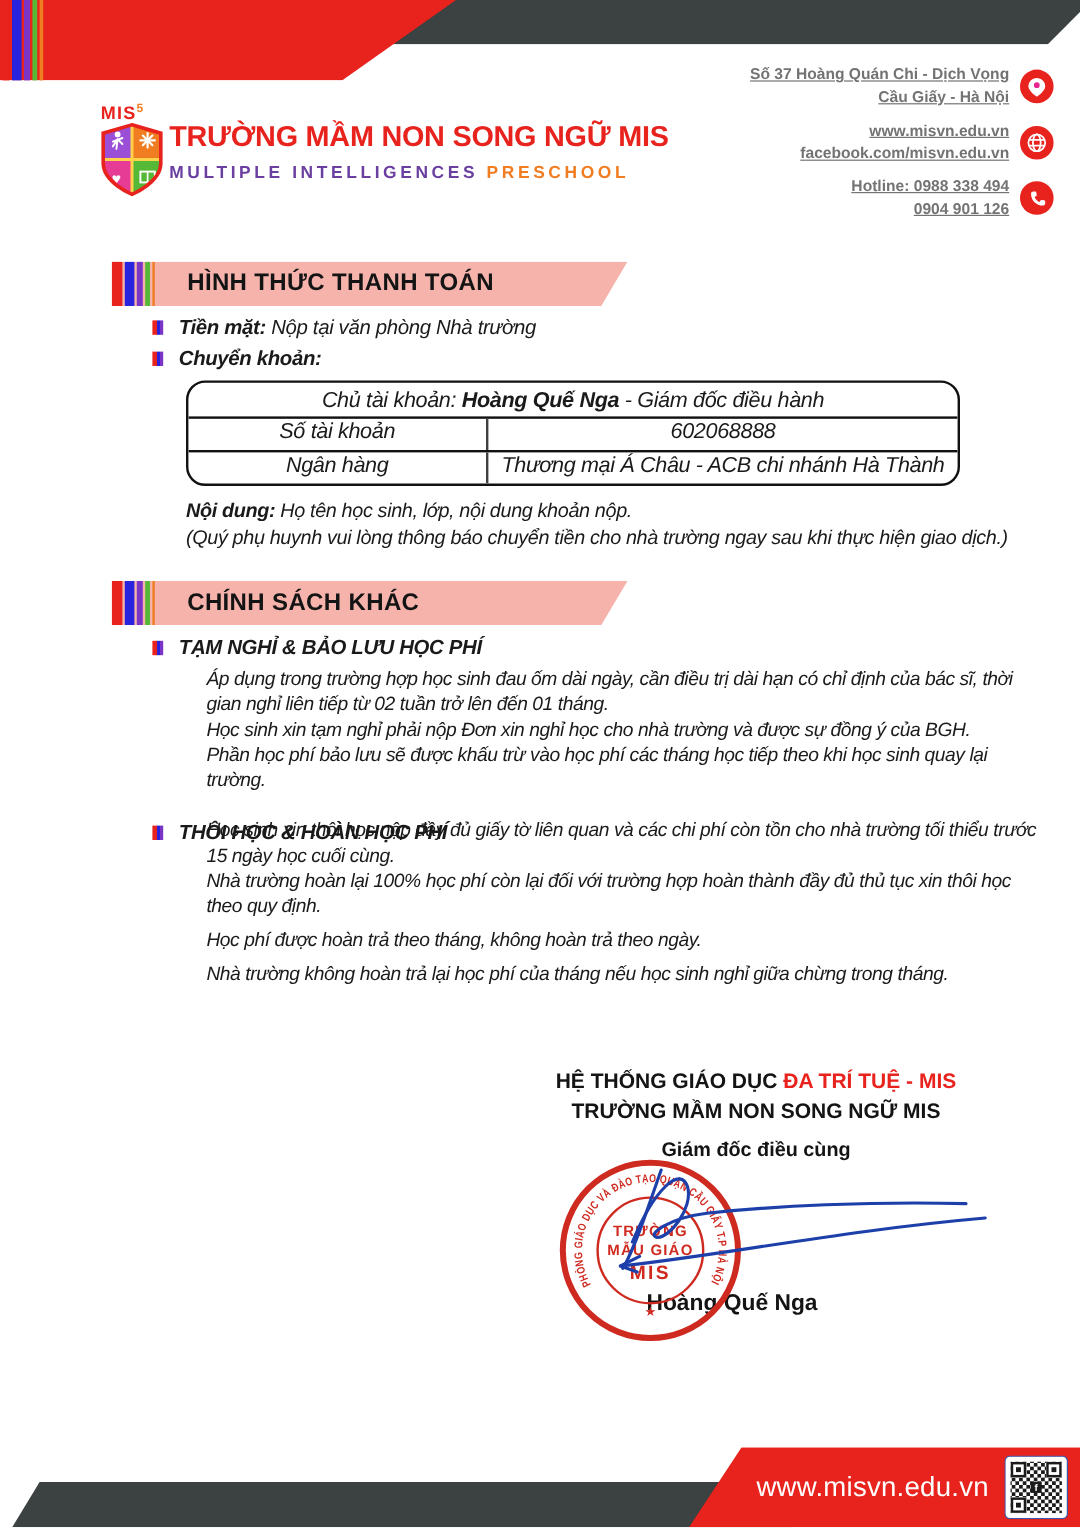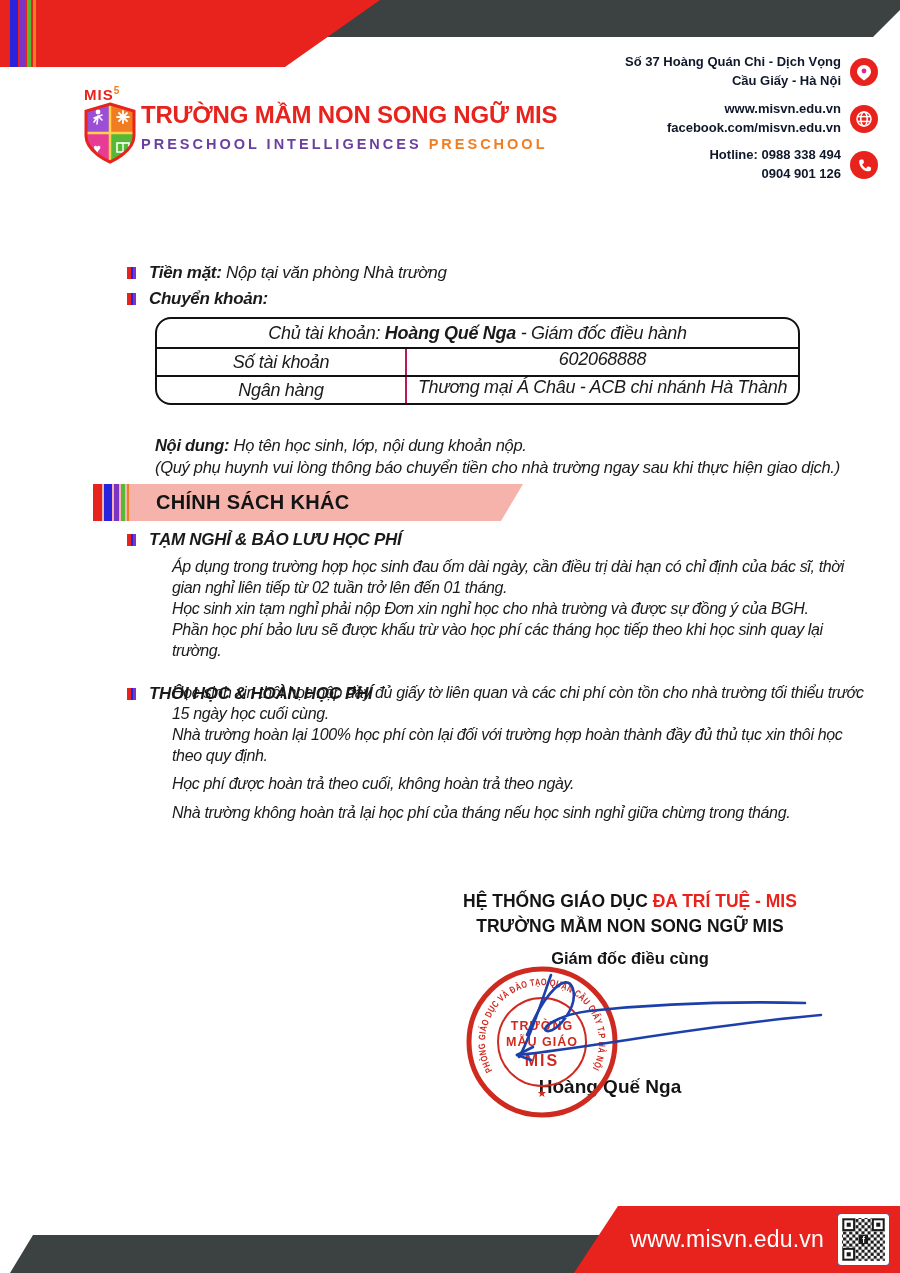--- a/index.html
+++ b/index.html
@@ -21,21 +21,21 @@
   .logo-block { position:absolute; left:84px; top:86px; width:56px; text-align:left; }
   .logo-word { font-size:15px; font-weight:bold; color:#e8221c; letter-spacing:1px; line-height:1; }
   .logo-word sup { color:#f07d21; font-size:10px; }
   .school-names { position:absolute; left:141px; top:101px; }
   .school-title { font-size:24px; font-weight:bold; color:#e8221c; letter-spacing:-0.2px; }
   .school-tagline { margin-top:7px; font-size:14.5px; font-weight:bold; letter-spacing:3px; }
   .tag-left { color:#6b3fa0; } .tag-right { color:#f07d21; }
 
   .contact { position:absolute; top:53px; right:22px; display:flex; flex-direction:column; gap:9px; z-index:4; }
   .contact-row { display:flex; align-items:center; justify-content:flex-end; gap:9px; }
-  .contact-text { text-align:right; font-size:13px; font-weight:bold; color:#0f172a; line-height:1.45; }
+  .contact-text { text-align:right; font-size:13px; font-weight:bold; color:#737373; line-height:1.45;text-decoration:underline; }
   .cicon { width:28px; height:28px; border-radius:50%; background:#e8221c; display:flex; align-items:center; justify-content:center; flex:0 0 28px; }
 
   
   .band { position:absolute; left:93px; width:430px; height:37px; background:#f5b3ac;
     clip-path:polygon(0 0,100% 0,calc(100% - 22px) 100%,0 100%); display:flex; align-items:stretch; }
   .band-stripes { display:flex; gap:2px; height:100%; }
   .band-stripes span { display:block; height:100%; }
   .band-title { align-self:center; margin-left:27px; font-size:20px; font-weight:bold; color:#141414; letter-spacing:0.3px; }
 
   
@@ -43,25 +43,25 @@
   .bullet-ico { width:9px; height:12px; background:linear-gradient(90deg,#e8221c 0 40%,#2a23dd 40% 72%,#7a35c6 72% 100%); flex:0 0 9px; }
   .it { font-style:italic; font-size:17px; color:#1a1a1a; letter-spacing:-0.3px; }
   .b { font-weight:bold; }
   .policy-head { font-size:17px; }
 
   
   .bank-table { position:absolute; left:155px; top:317px; width:645px; border:2.5px solid #111; border-radius:16px; overflow:hidden; background:#fff; }
   .t-row { display:flex; height:28px; }
   .t-row + .t-row { border-top:2px solid #111; }
   .t-head { justify-content:center; align-items:center; }
-  .t-cell-l { width:250px; border-right:2px solid #be185d; display:flex; align-items:center; justify-content:center; }
+  .t-cell-l { width:250px; border-right:2px solid #404040; display:flex; justify-content:center; }
   .t-cell-r { flex:1; display:flex; align-items:flex-start; justify-content:center; }
   .t-txt { font-style:italic; font-size:18px; color:#1a1a1a; letter-spacing:-0.3px; }
 
-  .note-block { position:absolute; left:155px; top:416px; width:700px; line-height:1.32;margin-top:19px; }
+  .note-block { position:absolute; left:155px; top:416px; width:700px; line-height:1.32; }
   .note-block .it { font-size:16.5px; }
 
   
   .policy-paras { position:absolute; left:172px; width:700px; }
   .policy-paras p { font-style:italic; font-size:16px; letter-spacing:-0.35px; color:#1a1a1a; line-height:1.32; }
   .gap-top { margin-top:7px; }
 
   
   .sig-block { position:absolute; left:420px; top:889px; width:420px; text-align:center; }
   .sig-line1, .sig-line2 { font-size:17.5px; font-weight:bold; color:#141414; line-height:1.45; }
@@ -126,21 +126,21 @@
           <line x1="39" y1="41" x2="39" y2="50" stroke="#fff" stroke-width="1.4"></line>
         </g>
       </g>
       <path d="M26 2 L50 9 V34 C50 50 26 60 26 60 C26 60 2 50 2 34 V9 Z" fill="none" stroke="#e8221c" stroke-width="3"></path>
     </svg>
   </div>
 
   <div class="school-names">
     <div class="school-title">TRƯỜNG MẦM NON SONG NGỮ MIS</div>
     <div class="school-tagline">
-      <span class="tag-left">PRESCHOOL INTELLIGENCES</span>
+      <span class="tag-left">MULTIPLE INTELLIGENCES</span>
       <span class="tag-right">PRESCHOOL</span>
     </div>
   </div>
 
   <div class="contact">
     <div class="contact-row">
       <div class="contact-text">
         <div>Số 37 Hoàng Quán Chi - Dịch Vọng</div>
         <div>Cầu Giấy - Hà Nội</div>
       </div>
@@ -171,20 +171,30 @@
         <div>0904 901 126</div>
       </div>
       <div class="cicon">
         <svg width="17" height="17" viewBox="0 0 17 17">
             <path d="M2.2 2.8 C2.2 1.6 3.1 0.9 4.2 0.9 L5.6 0.9 C6.1 0.9 6.5 1.3 6.6 1.8 L6.9 3.8 C7 4.3 6.7 4.8 6.2 5 L5.1 5.6 C5.9 7.5 7.4 9 9.3 9.8 L9.9 8.7 C10.1 8.2 10.6 7.9 11.1 8 L13.1 8.3 C13.6 8.4 14 8.8 14 9.3 L14 10.7 C14 11.8 13.1 12.7 12 12.7 C6.6 12.7 2.2 8.3 2.2 2.8 Z" fill="#fff" transform="translate(1,1.6)"></path>
           </svg>
       </div>
     </div>
   </div>
 
+  <div class="band" style="top:218px;">
+    <div class="band-stripes">
+      <span class="st-red" style="width:9px"></span>
+        <span class="st-blue" style="width:8px"></span>
+        <span class="st-purple" style="width:5px"></span>
+        <span class="st-green" style="width:4px"></span>
+        <span class="st-orange" style="width:2px"></span>
+    </div>
+    <div class="band-title">HÌNH THỨC THANH TOÁN</div>
+  </div>
 
   <div class="bullet-row" style="top:263px;">
     <span class="bullet-ico"></span>
     <span class="it"><span class="b">Tiền mặt:</span> <span>Nộp tại văn phòng Nhà trường</span></span>
   </div>
   <div class="bullet-row" style="top:289px;">
     <span class="bullet-ico"></span>
     <span class="it b">Chuyển khoản:</span>
   </div>
 
@@ -236,21 +246,21 @@
     <p>Phần học phí bảo lưu sẽ được khấu trừ vào học phí các tháng học tiếp theo khi học sinh quay lại trường.</p>
   </div>
 
   <div class="bullet-row" style="top:656px;margin-top:28px;">
     <span class="bullet-ico"></span>
     <span class="it b policy-head">THÔI HỌC &amp; HOÀN HỌC PHÍ</span>
   </div>
   <div class="policy-paras" style="top:682px;">
     <p>Học sinh xin thôi học nộp đầy đủ giấy tờ liên quan và các chi phí còn tồn cho nhà trường tối thiểu trước 15 ngày học cuối cùng.</p>
     <p>Nhà trường hoàn lại 100% học phí còn lại đối với trường hợp hoàn thành đầy đủ thủ tục xin thôi học theo quy định.</p>
-    <p class="gap-top">Học phí được hoàn trả theo cuối, không hoàn trả theo ngày.</p>
+    <p class="gap-top">Học phí được hoàn trả theo tháng, không hoàn trả theo ngày.</p>
     <p class="gap-top">Nhà trường không hoàn trả lại học phí của tháng nếu học sinh nghỉ giữa chừng trong tháng.</p>
   </div>
 
   <div class="sig-block">
     <div class="sig-line1"><span>HỆ THỐNG GIÁO DỤC</span> <span class="sig-red">ĐA TRÍ TUỆ - MIS</span></div>
     <div class="sig-line2">TRƯỜNG MẦM NON SONG NGỮ MIS</div>
     <div class="sig-role">Giám đốc điều cùng</div>
   </div>
 
   <svg class="stamp" viewBox="0 0 160 160">

